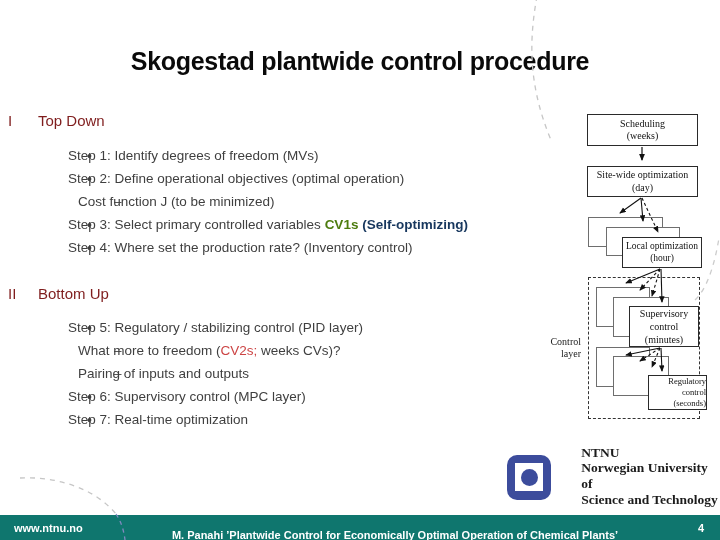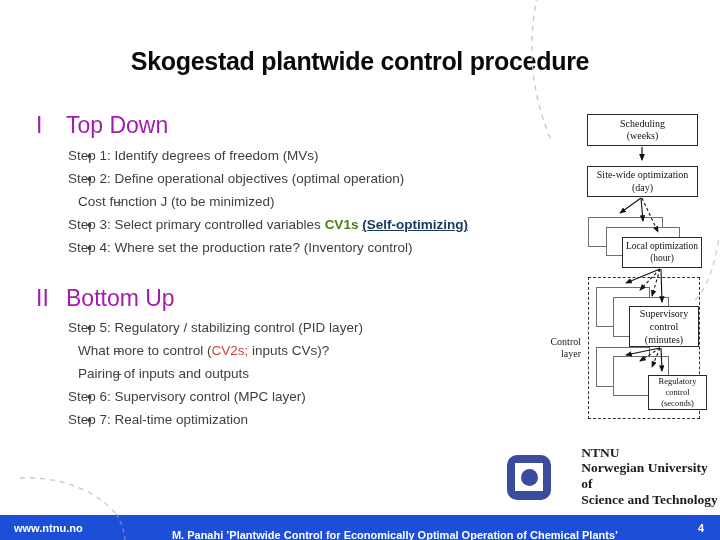--- a/index.html
+++ b/index.html
@@ -2,35 +2,35 @@
 <html><head>
 <meta charset="utf-8">
 <style>
   html,body{margin:0;padding:0;background:#888;}
   .stage{position:relative;width:720px;height:540px;background:#ffffff;overflow:hidden;
          font-family:"Liberation Sans",sans-serif;}
   
   .title{position:absolute;top:47px;left:0;width:720px;text-align:center;margin:0;
          font-size:25px;font-weight:bold;color:#0a0a0a;letter-spacing:-0.3px;}
   
-  .sect{position:absolute;left:8px;font-size:23px;color:#a21caf;margin-left:28px;}
+  .sect{position:absolute;left:8px;font-size:15px;color:#7f1d1d;}
   .sect .numeral{display:inline-block;width:30px;}
   
   .bullets{position:absolute;left:0;width:600px;}
   .line{position:relative;height:23px;display:flex;align-items:center;
         font-size:13.5px;color:#3f3f3f;}
   .line .t{white-space:pre;}
   .lvl1{padding-left:68px;}
   .lvl1::before{content:"\2022";position:absolute;left:87px;top:50%;transform:translateY(-52%);
         color:#3f3f3f;font-size:14px;}
   .lvl2{padding-left:78px;}
   .lvl2::before{content:"\2013";position:absolute;left:114px;top:50%;transform:translateY(-55%);
         color:#3f3f3f;font-size:13.5px;}
   .red-bold{color:#4d7c0f;font-weight:bold;}
-  .navy-bold{color:#17375e;font-weight:bold;text-decoration:underline;}
+  .navy-bold{color:#17375e;font-weight:bold;}
   .red{color:#cc4444;}
   
   .dbox{position:absolute;box-sizing:border-box;background:#fff;border:1px solid #2a2a2a;
         display:flex;flex-direction:column;justify-content:center;text-align:center;
         font-family:"Liberation Serif","DejaVu Serif",serif;color:#111;line-height:1.25;}
   .dstack{position:absolute;box-sizing:border-box;background:#fff;border:1px solid #6e6e6e;}
   .dashed-rect{position:absolute;box-sizing:border-box;border:1px dashed #333;background:transparent;}
   .ctl-label{position:absolute;text-align:right;font-family:"Liberation Serif","DejaVu Serif",serif;
         font-size:10px;line-height:11.5px;color:#222;}
   
@@ -39,21 +39,21 @@
   .logo{position:absolute;left:507px;top:446px;display:flex;align-items:center;gap:20px;}
   .logo-mark{width:45px;height:45px;background:#3c4c9c;border-radius:10px;
         display:flex;align-items:center;justify-content:center;}
   .logo-inner{width:28px;height:28px;background:#ffffff;display:flex;align-items:center;justify-content:center;}
   .logo-dot{width:17px;height:17px;background:#3c4c9c;border-radius:50%;}
   .logo-text{margin-left:10px;font-family:"Liberation Serif","DejaVu Serif",serif;
         font-weight:bold;color:#1c1c1c;}
   .logo-text .l1{font-size:13.5px;line-height:14px;}
   .logo-text .l2{font-size:13.5px;line-height:16px;}
   
-  .footer{position:absolute;left:0;top:515px;width:720px;height:25px;background:#1d4ed8;z-index:5;}
+  .footer{position:absolute;left:0;top:515px;width:720px;height:25px;background:#0f766e;z-index:5;}
   .footer .url{position:absolute;left:14px;top:0;height:25px;display:flex;align-items:center;
         color:#fff;font-size:11px;font-weight:bold;}
   .footer .cite{position:absolute;left:130px;right:60px;top:0;height:40px;display:flex;
         align-items:center;justify-content:center;color:#fff;font-size:11px;font-weight:bold;}
   .footer .pagenum{position:absolute;right:16px;top:0;height:25px;display:flex;align-items:center;
         color:#fff;font-size:11px;font-weight:bold;}
 </style>
 </head>
 <body>
 
@@ -87,23 +87,23 @@
 
   <div class="sect" style="top:285px;">
     <span class="numeral">II</span><span>Bottom Up</span>
   </div>
 
   <div class="bullets" style="top:316px;">
     <div class="line lvl1">
       <span class="t">Step 5: Regulatory / stabilizing control (PID layer)</span>
     </div>
     <div class="line lvl2">
-      <span class="t">What more to control (</span>
+      <span class="t">What more to freedom (</span>
         <span class="t red">CV2s;</span>
-        <span class="t"> inputs CVs)?</span>
+        <span class="t"> weeks CVs)?</span>
     </div>
     <div class="line lvl2">
       <span class="t">Pairing of inputs and outputs</span>
     </div>
     <div class="line lvl1">
       <span class="t">Step 6: Supervisory control (MPC layer)</span>
     </div>
     <div class="line lvl1">
       <span class="t">Step 7: Real-time optimization</span>
     </div>
@@ -135,21 +135,21 @@
   <div class="dstack" style="left:596px;top:287px;width:54px;height:40px;"></div>
   <div class="dstack" style="left:613px;top:297px;width:56px;height:40px;"></div>
   <div class="dbox" style="left:629px;top:306px;width:70px;height:41px;font-size:10px;line-height:1.3;">
     <div>Supervisory</div>
     <div>control</div>
     <div>(minutes)</div>
   </div>
 
   <div class="dstack" style="left:596px;top:347px;width:54px;height:40px;"></div>
   <div class="dstack" style="left:613px;top:356px;width:56px;height:40px;"></div>
-  <div class="dbox" style="left:648px;top:375px;width:59px;height:35px;font-size:8.5px;line-height:1.3;">
+  <div class="dbox" style="left:648px;top:375px;width:59px;height:35px;font-size:8.5px;line-height:1.3;align-items:flex-end;">
     <div>Regulatory</div>
     <div>control</div>
     <div>(seconds)</div>
   </div>
 
   <div class="logo">
     <div class="logo-mark">
       <div class="logo-inner">
         <div class="logo-dot"></div>
       </div>

